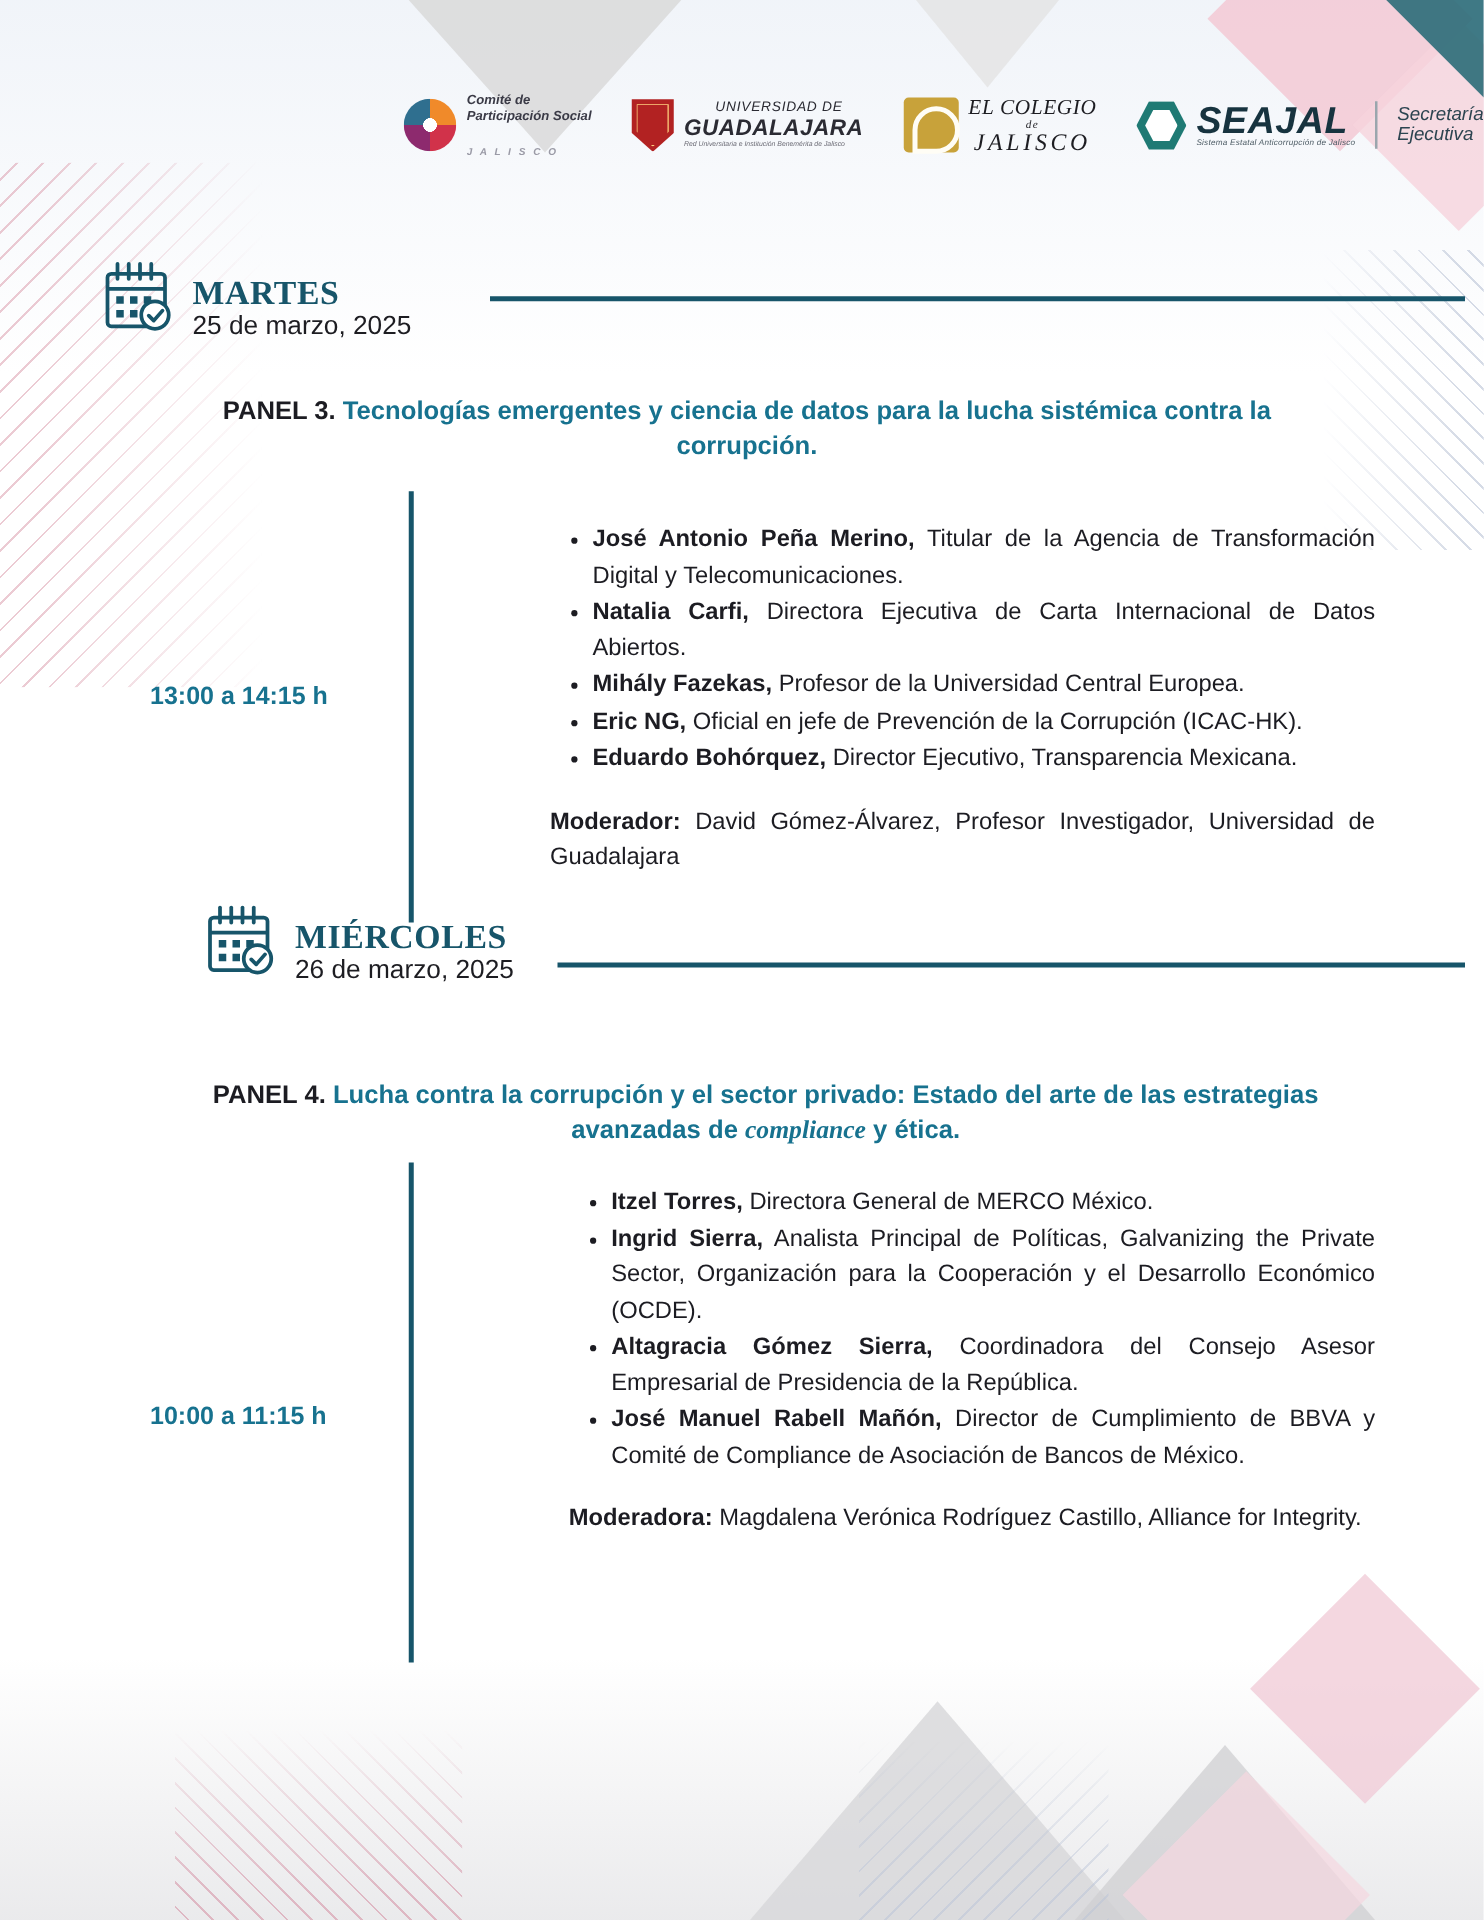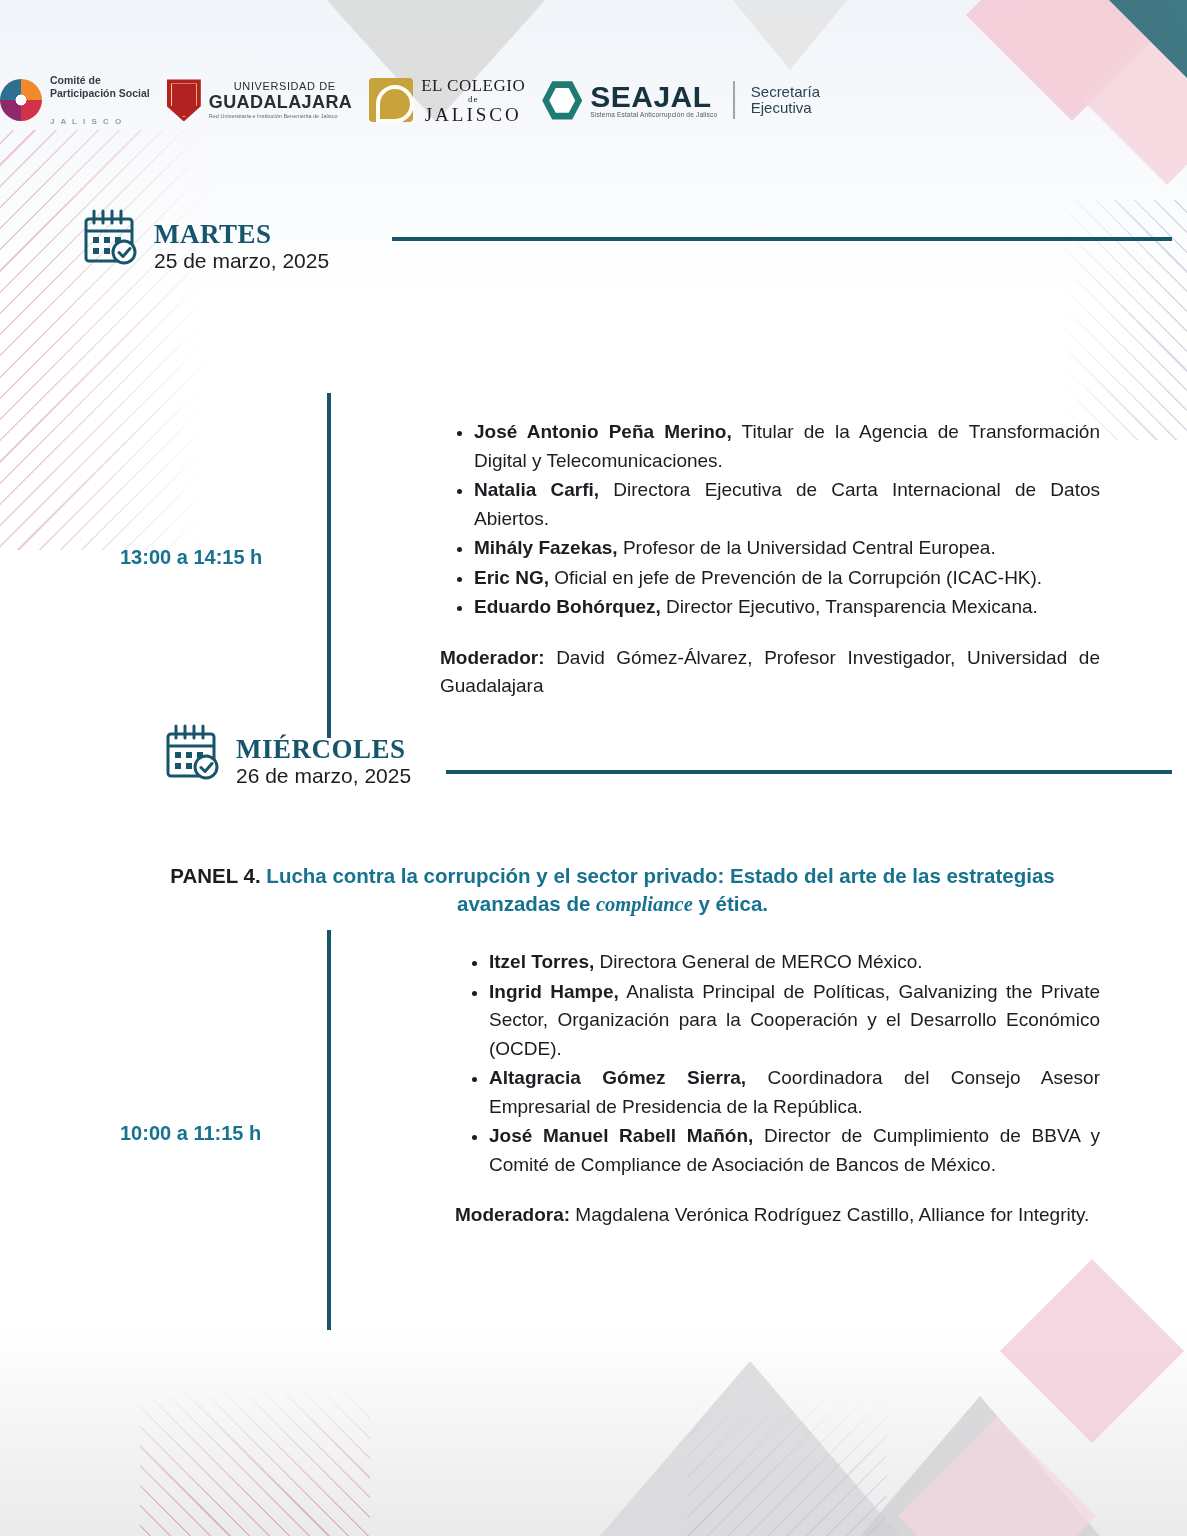--- a/index.html
+++ b/index.html
@@ -164,22 +164,23 @@
     height: 1536px;
   }
 
   
   .logo-bar {
     position: absolute;
     top: 74px;
     left: 0; right: 0;
     display: flex;
     align-items: center;
-    justify-content: flex-start;
-    gap: 17px;
+    justify-content: flex-end;
+    gap: 32px;
+    font-style: italic;
   }
   .logo {
     display: flex;
     align-items: center;
     gap: 8px;
   }
   .logo-cps .mark {
     width: 42px; height: 42px;
     border-radius: 50%;
     background:
@@ -451,20 +452,24 @@
         <path d="M39 45.5 L43 49.5 L50 41.5" stroke="#17556a" stroke-width="3" fill="none" stroke-linecap="round" stroke-linejoin="round"></path>
       </svg>
     </div>
     <div class="day-text">
       <div class="day-name">MARTES</div>
       <div class="day-date">25 de marzo, 2025</div>
     </div>
   </div>
   <div class="day-rule" style="top:237px; left:392px; width:780px;"></div>
 
+  <div class="panel-title" style="top:315px; left:130px; width:935px;">
+    <span class="lead">PANEL 3.</span>
+    <span>Tecnologías emergentes y ciencia de datos para la lucha sistémica contra la corrupción.</span>
+  </div>
 
   <div class="vline" style="top:393px; left:327px; height:345px;"></div>
 
   <div class="time" style="top:546px; left:120px;">13:00 a 14:15 h</div>
 
   <div class="speakers" style="top:418px; left:440px; width:660px;">
     <ul>
       <li><b>José Antonio Peña Merino,</b> <span>Titular de la Agencia de Transformación Digital y Telecomunicaciones.</span></li>
       <li><b>Natalia Carfi,</b> <span>Directora Ejecutiva de Carta Internacional de Datos Abiertos.</span></li>
       <li><b>Mihály Fazekas,</b> <span>Profesor de la Universidad Central Europea.</span></li>
@@ -507,21 +512,21 @@
     <span>Lucha contra la corrupción y el sector privado: Estado del arte de las estrategias avanzadas de </span><span class="ital">compliance</span><span> y ética.</span>
   </div>
 
   <div class="vline" style="top:930px; left:327px; height:400px;"></div>
 
   <div class="time" style="top:1122px; left:120px;">10:00 a 11:15 h</div>
 
   <div class="speakers" style="top:948px; left:455px; width:645px;">
     <ul>
       <li><b>Itzel Torres,</b> <span>Directora General de MERCO México.</span></li>
-      <li><b>Ingrid Hampe,</b> <span>Analista Principal de Políticas, Galvanizing the Private Sector, Organización para la Cooperación y el Desarrollo Económico (OCDE).</span></li>
+      <li><b>Ingrid Sierra,</b> <span>Analista Principal de Políticas, Galvanizing the Private Sector, Organización para la Cooperación y el Desarrollo Económico (OCDE).</span></li>
       <li><b>Altagracia Gómez Sierra,</b> <span>Coordinadora del Consejo Asesor Empresarial de Presidencia de la República.</span></li>
       <li><b>José Manuel Rabell Mañón,</b> <span>Director de Cumplimiento de BBVA y Comité de Compliance de Asociación de Bancos de México.</span></li>
     </ul>
     <div class="moderator">
       <b>Moderadora:</b>
       <span>Magdalena Verónica Rodríguez Castillo, Alliance for Integrity.</span>
     </div>
   </div>
 
 </div>

